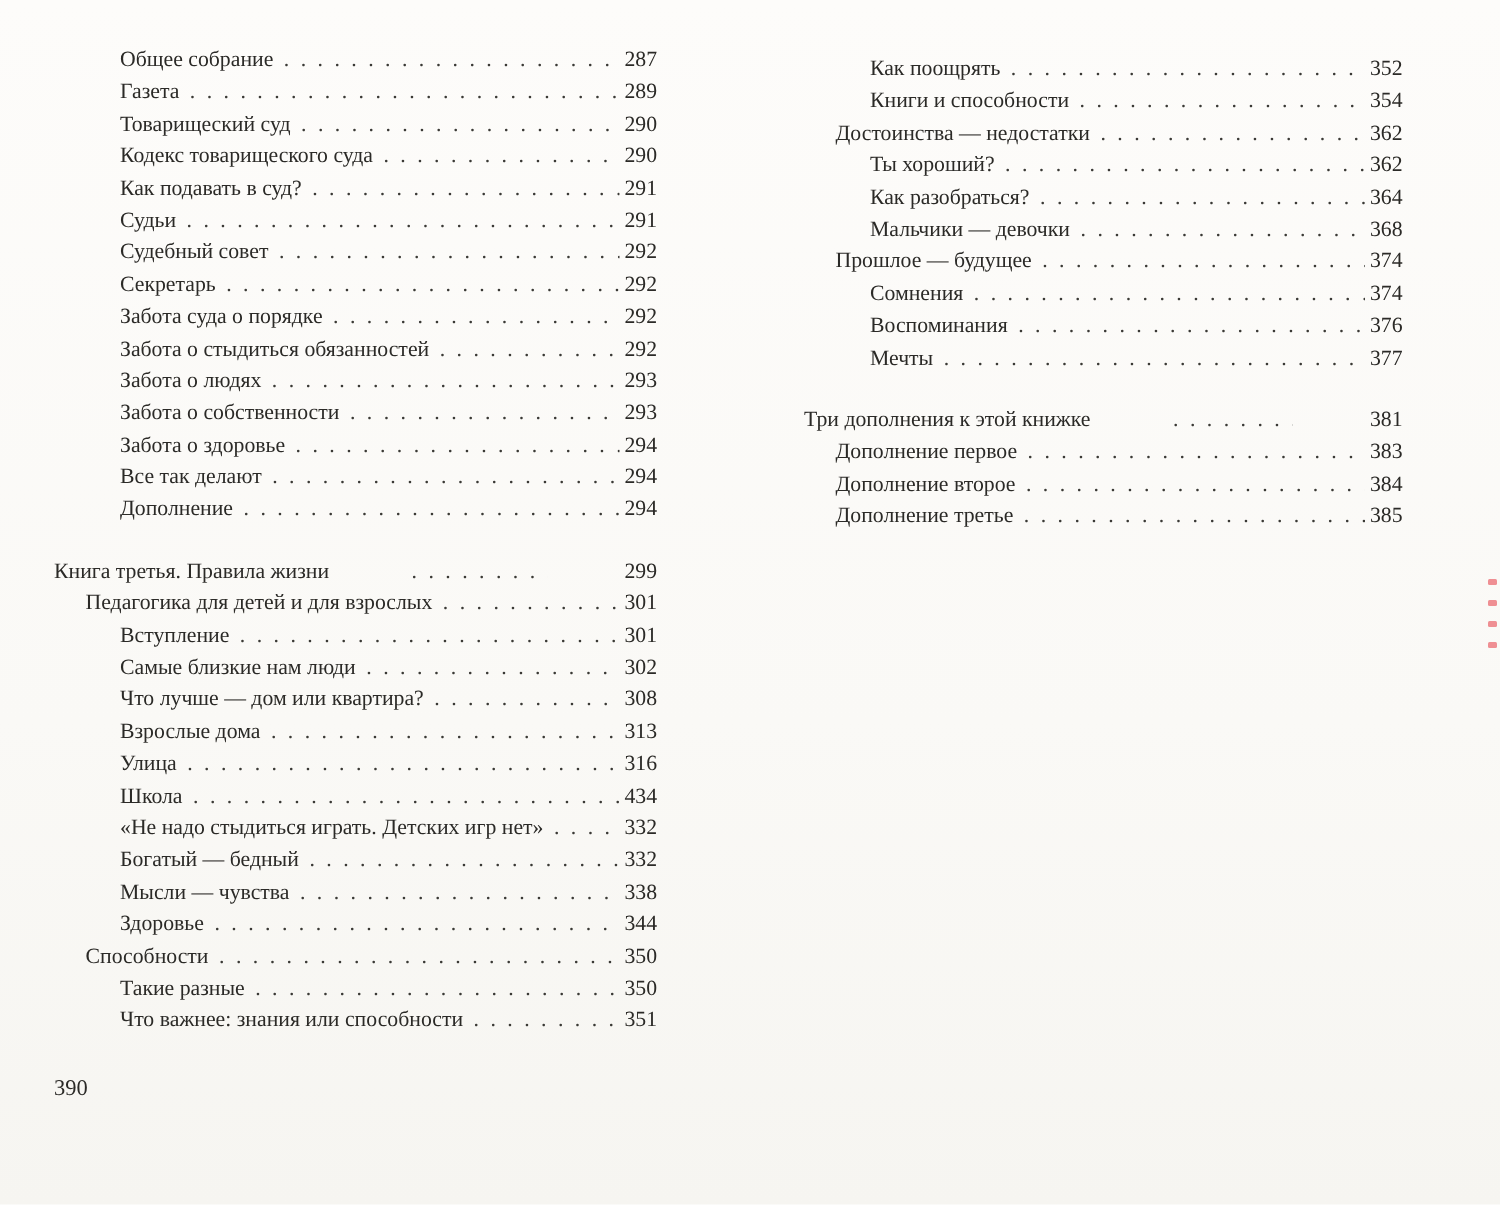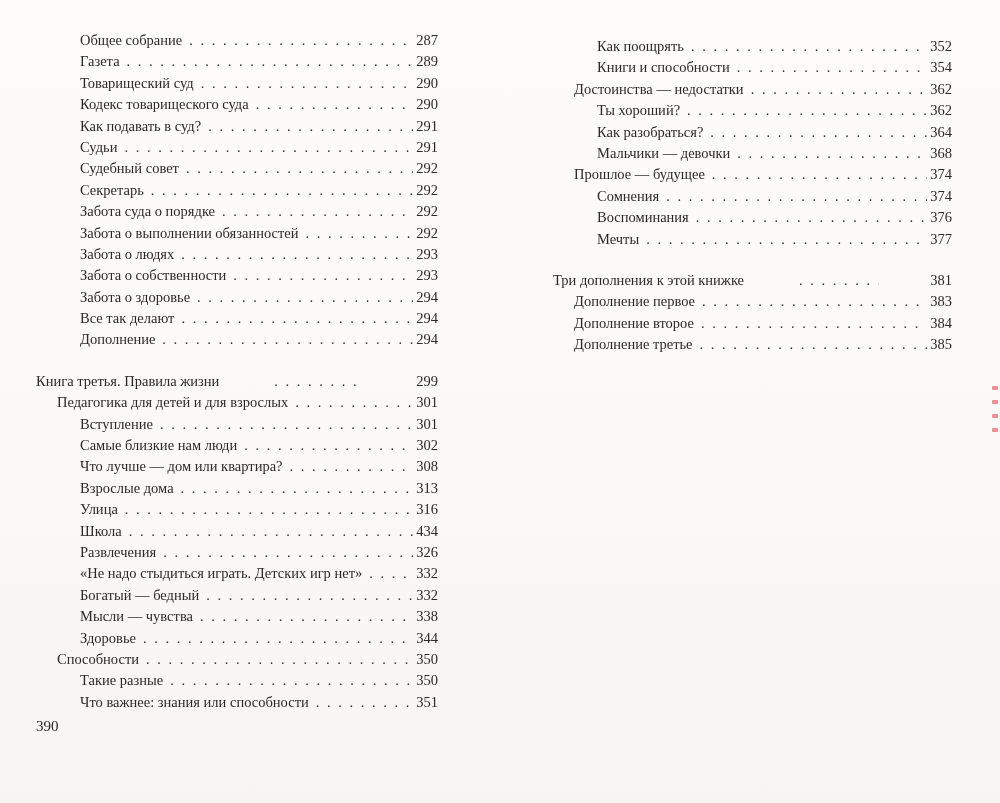--- a/index.html
+++ b/index.html
@@ -22,21 +22,21 @@
   .toc {
     position: absolute;
     font-size: 14.5px;
   }
   .toc-left {
     left: 36px;
     top: 30px;
     width: 402px;
   }
   .toc-right {
-    left: 553px;
+    left: 536px;
     top: 36px;
     width: 399px;
   }
   .entry {
     display: flex;
     align-items: baseline;
     height: 21.4px;
     line-height: 21.4px;
     white-space: nowrap;
   }
@@ -134,21 +134,21 @@
     <span class="entry-title">Секретарь</span>
     <span class="entry-dots"></span>
     <span class="entry-page">292</span>
   </div>
         <div class="entry indent-2">
     <span class="entry-title">Забота суда о порядке</span>
     <span class="entry-dots"></span>
     <span class="entry-page">292</span>
   </div>
         <div class="entry indent-2">
-    <span class="entry-title">Забота о выполнении обязанностей</span>
+    <span class="entry-title">Забота о стыдиться обязанностей</span>
     <span class="entry-dots"></span>
     <span class="entry-page">292</span>
   </div>
         <div class="entry indent-2">
     <span class="entry-title">Забота о людях</span>
     <span class="entry-dots"></span>
     <span class="entry-page">293</span>
   </div>
         <div class="entry indent-2">
     <span class="entry-title">Забота о собственности</span>
@@ -202,25 +202,20 @@
   </div>
         <div class="entry indent-2">
     <span class="entry-title">Улица</span>
     <span class="entry-dots"></span>
     <span class="entry-page">316</span>
   </div>
         <div class="entry indent-2">
     <span class="entry-title">Школа</span>
     <span class="entry-dots"></span>
     <span class="entry-page">434</span>
-  </div>
-        <div class="entry indent-2">
-    <span class="entry-title">Развлечения</span>
-    <span class="entry-dots"></span>
-    <span class="entry-page">326</span>
   </div>
         <div class="entry indent-2">
     <span class="entry-title">«Не надо стыдиться играть. Детских игр нет»</span>
     <span class="entry-dots"></span>
     <span class="entry-page">332</span>
   </div>
         <div class="entry indent-2">
     <span class="entry-title">Богатый — бедный</span>
     <span class="entry-dots"></span>
     <span class="entry-page">332</span>

